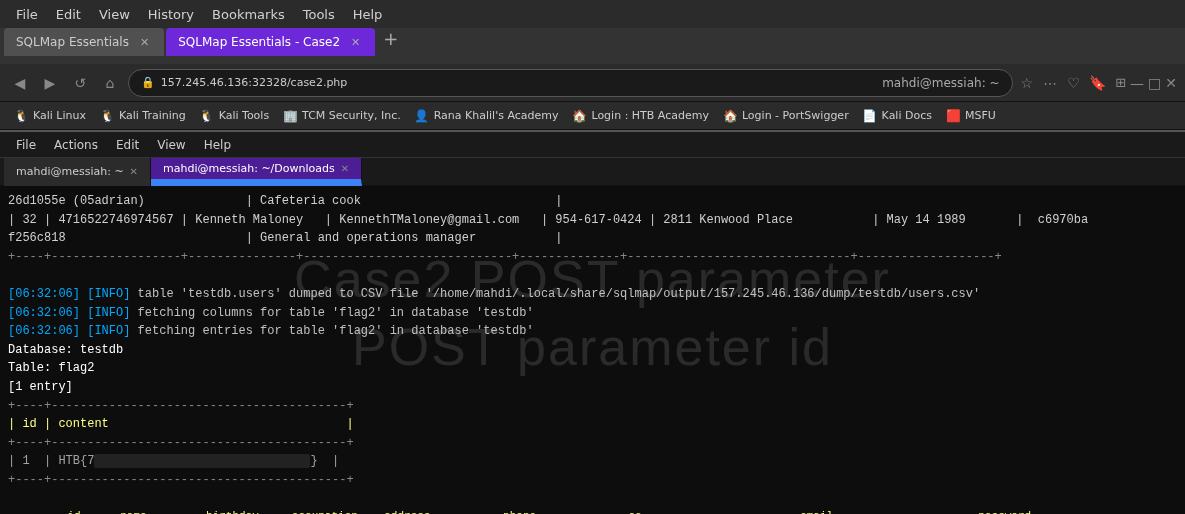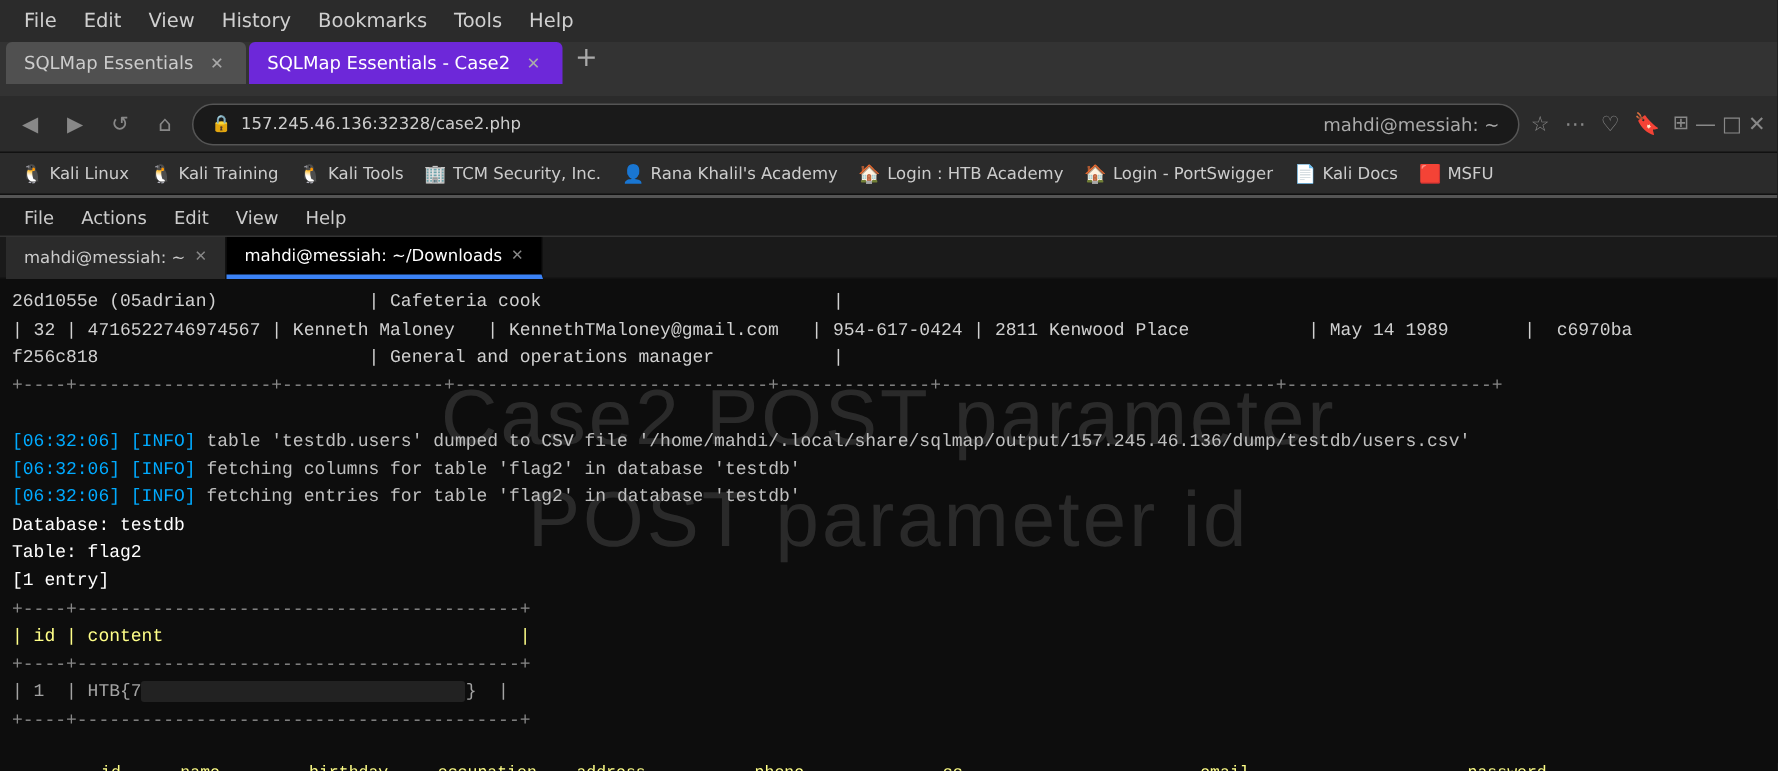--- a/index.html
+++ b/index.html
@@ -138,23 +138,23 @@
       background: #2b2b2b;
       color: #ccc;
       font-size: 11px;
       padding: 3px 12px;
       cursor: pointer;
       border-right: 1px solid #111;
       gap: 6px;
       height: 28px;
     }
     .term-tab.active {
-      background: #000000;
+      background: #4c1d95;
       color: #fff;
-      border-bottom: 3px solid #3b82f6;
+      border-bottom: 7px solid #3b82f6;
     }
     .term-tab-close { color: #888; font-size: 10px; cursor: pointer; }
 
     
     .terminal-area {
       background: #0d0d0d;
       color: #c0c0c0;
       font-family: 'Courier New', monospace;
       font-size: 12px;
       padding: 6px 8px;

